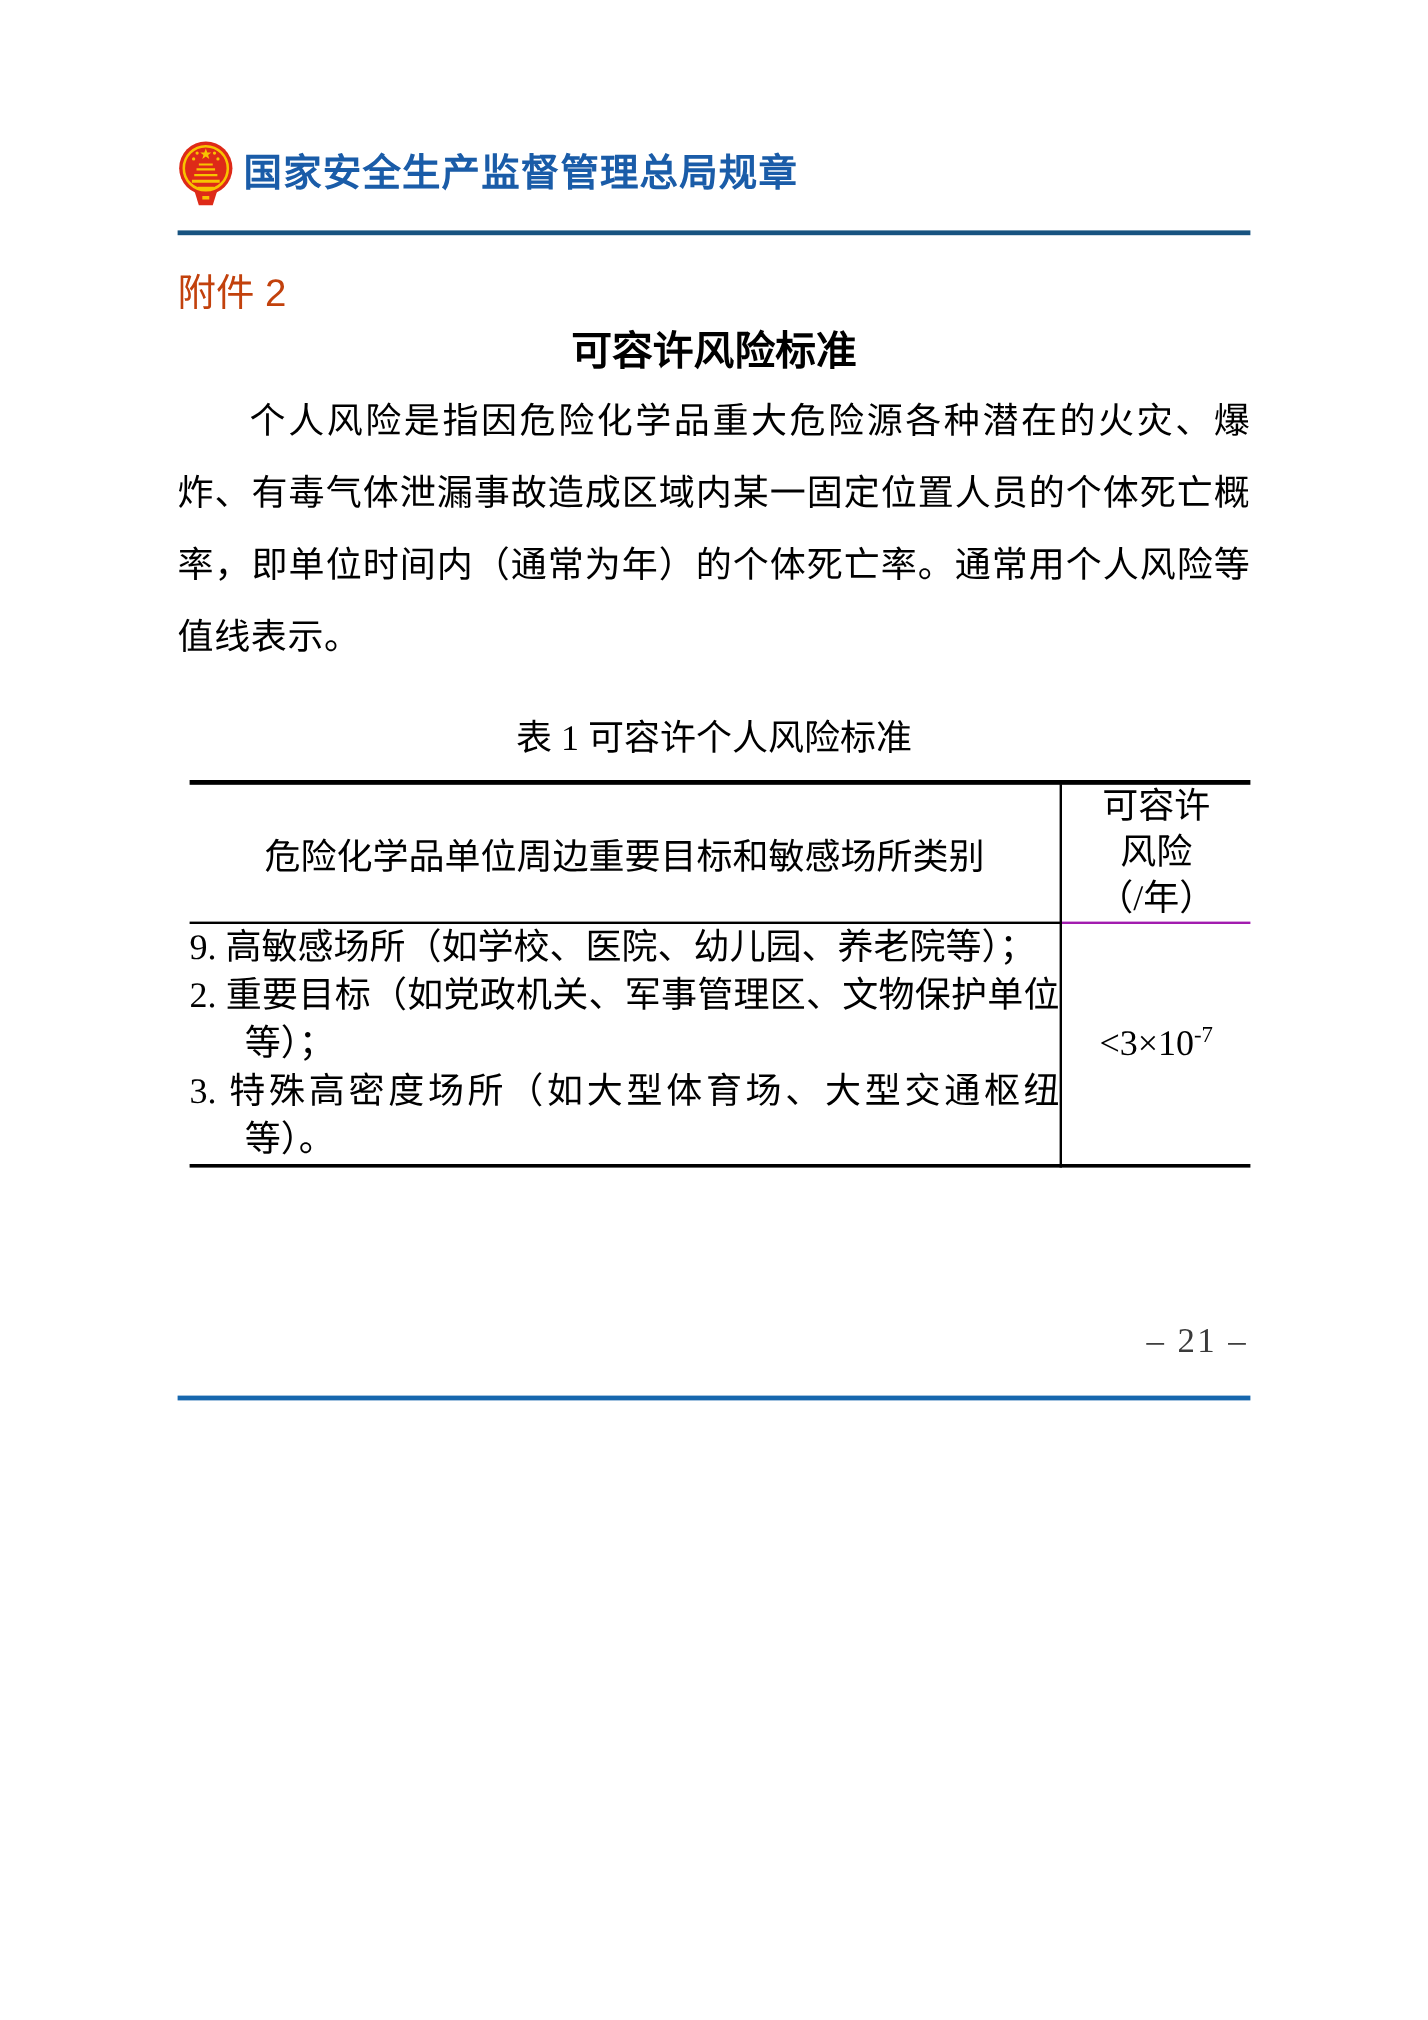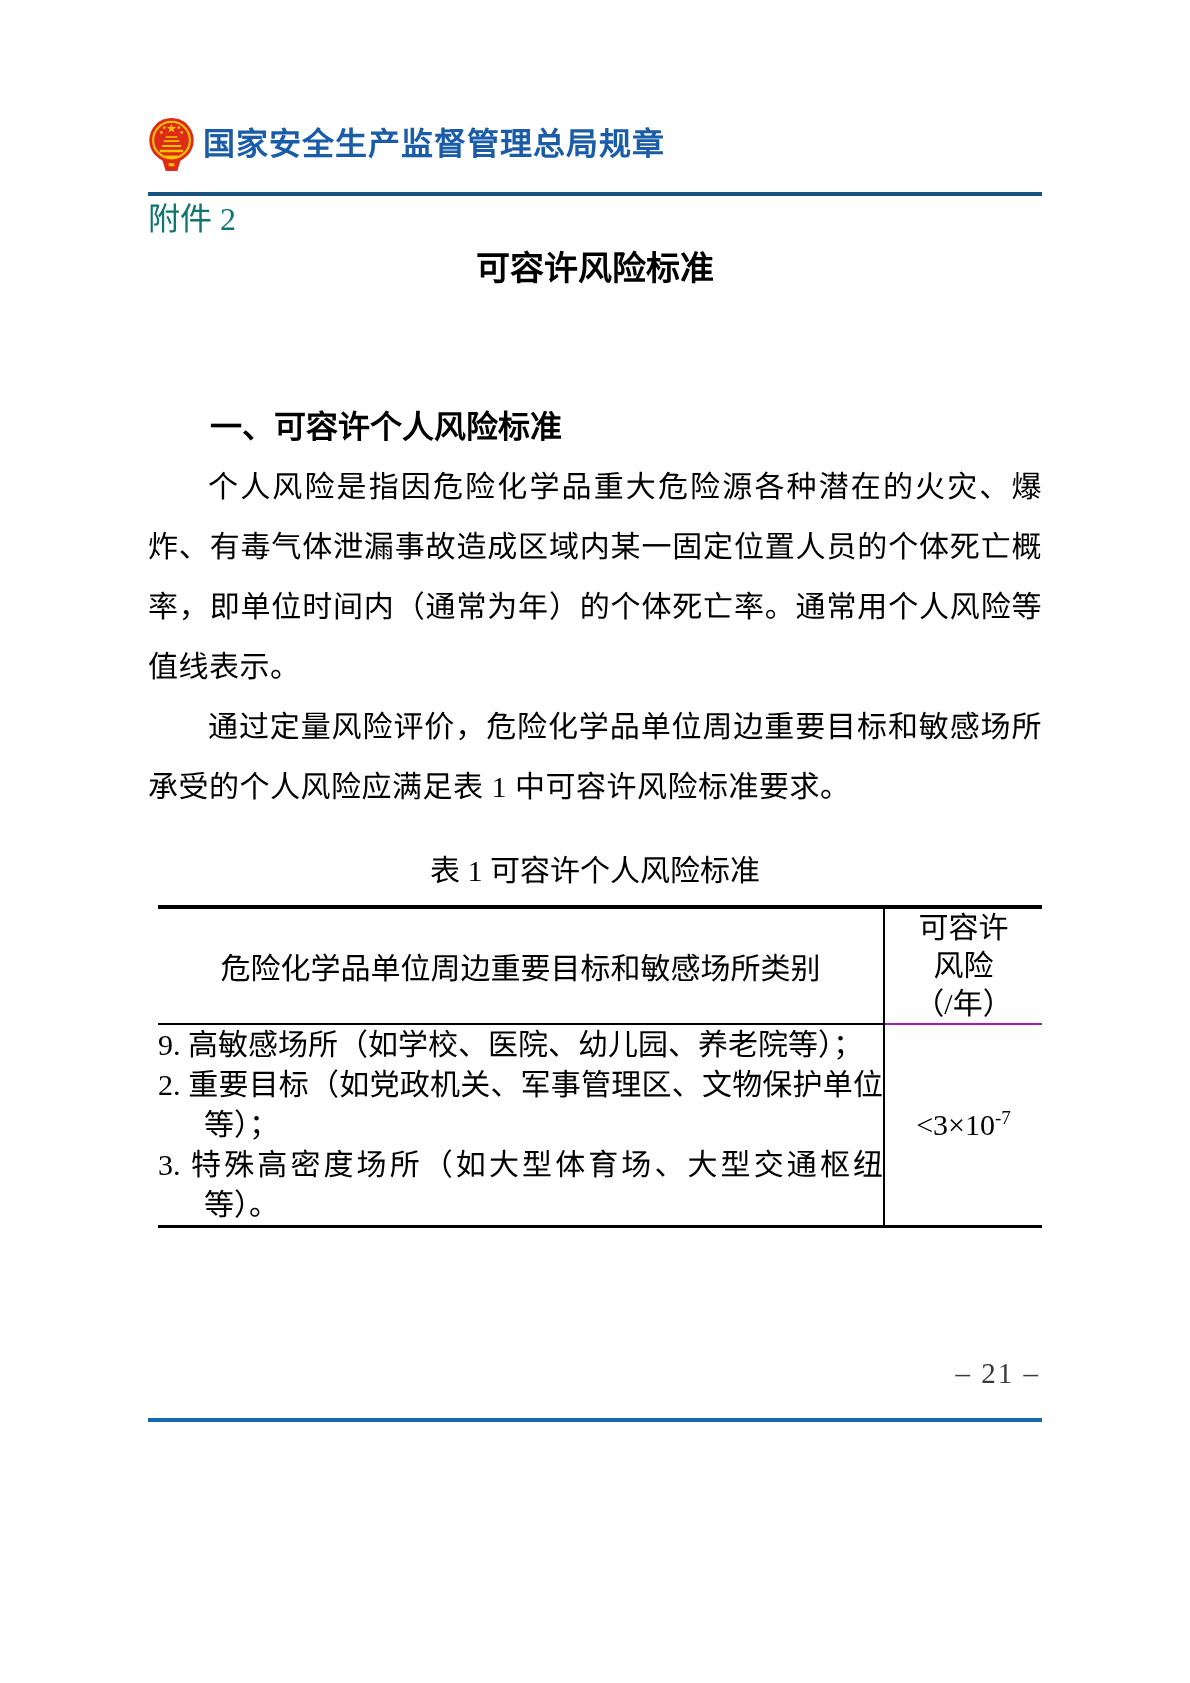--- a/index.html
+++ b/index.html
@@ -30,23 +30,23 @@
     margin-left:8px;
     font-family:"Liberation Sans","DejaVu Sans",sans-serif;
     font-weight:bold;
     font-size:32px;
     letter-spacing:1px;
     color:var(--brand-blue);
   }
   .header-rule{margin-top:22px;height:4px;background:var(--header-rule);}
   
   .attachment{
-    margin-top:3px;
-    font-family:Liberation Serif, serif;
-    font-size:32px;line-height:40px;color:#0f766e;
+    margin-top:28px;
+    font-family:Liberation Sans, sans-serif;
+    font-size:32px;line-height:40px;color:#c2410c;
   }
   .doc-title{
     margin:8px 0 0 0;
     text-align:center;
     font-family:"Liberation Sans","DejaVu Sans",sans-serif;
     font-weight:bold;
     font-size:34px;line-height:42px;color:#000;
   }
   .section-heading{
     margin:116px 0 0 0;
@@ -152,24 +152,22 @@
       <path d="M17 41 h14 v2.6 H17 Z M21 49 h6 v3 h-6 Z" fill="var(--emblem-gold,#F8C300)"></path>
     </svg>
     <span class="brand-text">国家安全生产监督管理总局规章</span>
   </div>
   <div class="header-rule"></div>
 
   <div class="attachment">附件 2</div>
 
   <h1 class="doc-title">可容许风险标准</h1>
 
-  <h2 class="section-heading">一、可容许个人风险标准</h2>
 
   <p class="body-para">个人风险是指因危险化学品重大危险源各种潜在的火灾、爆炸、有毒气体泄漏事故造成区域内某一固定位置人员的个体死亡概率，即单位时间内（通常为年）的个体死亡率。通常用个人风险等值线表示。</p>
-  <p class="body-para">通过定量风险评价，危险化学品单位周边重要目标和敏感场所承受的个人风险应满足表 1 中可容许风险标准要求。</p>
 
   <div class="table-caption">表 1  可容许个人风险标准</div>
 
   <table class="risk-table">
     <colgroup>
         <col class="col-category">
         <col class="col-risk">
       </colgroup>
     <thead>
       <tr>

